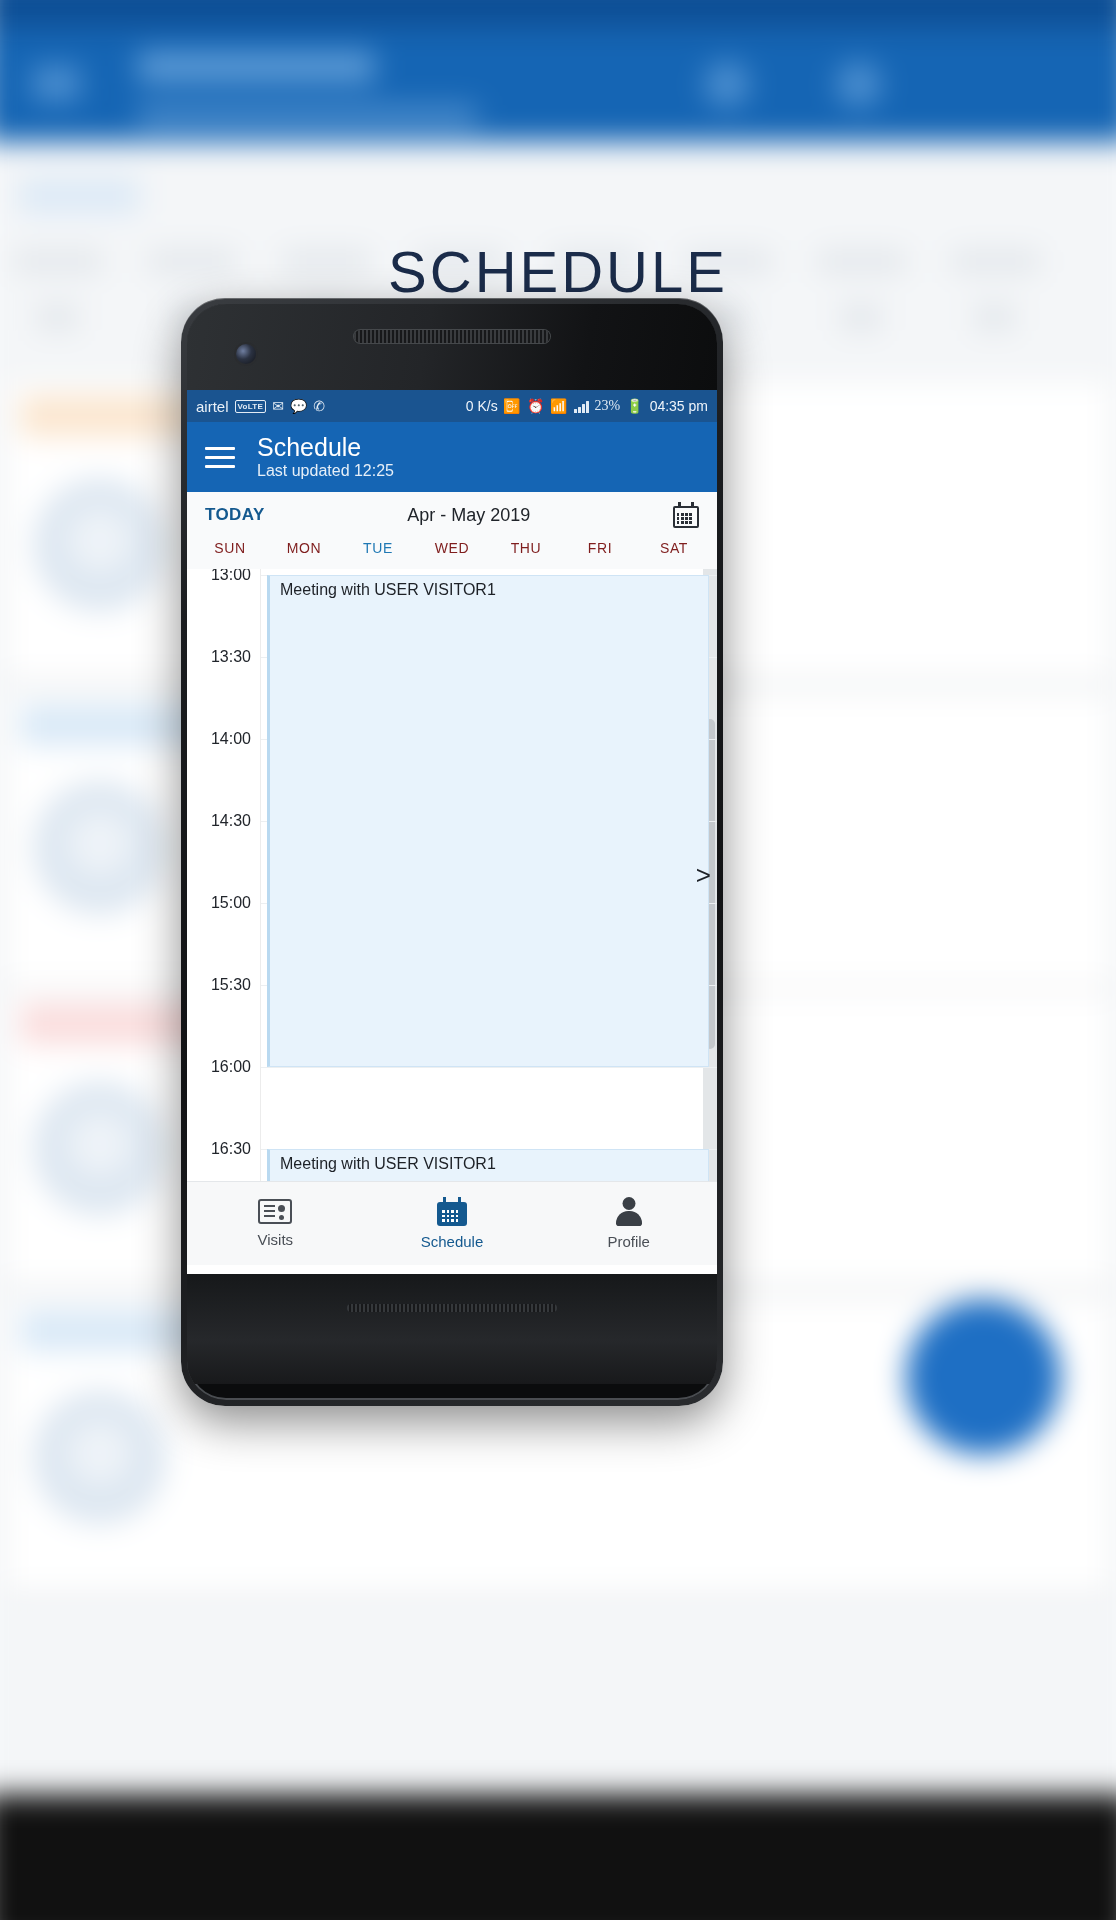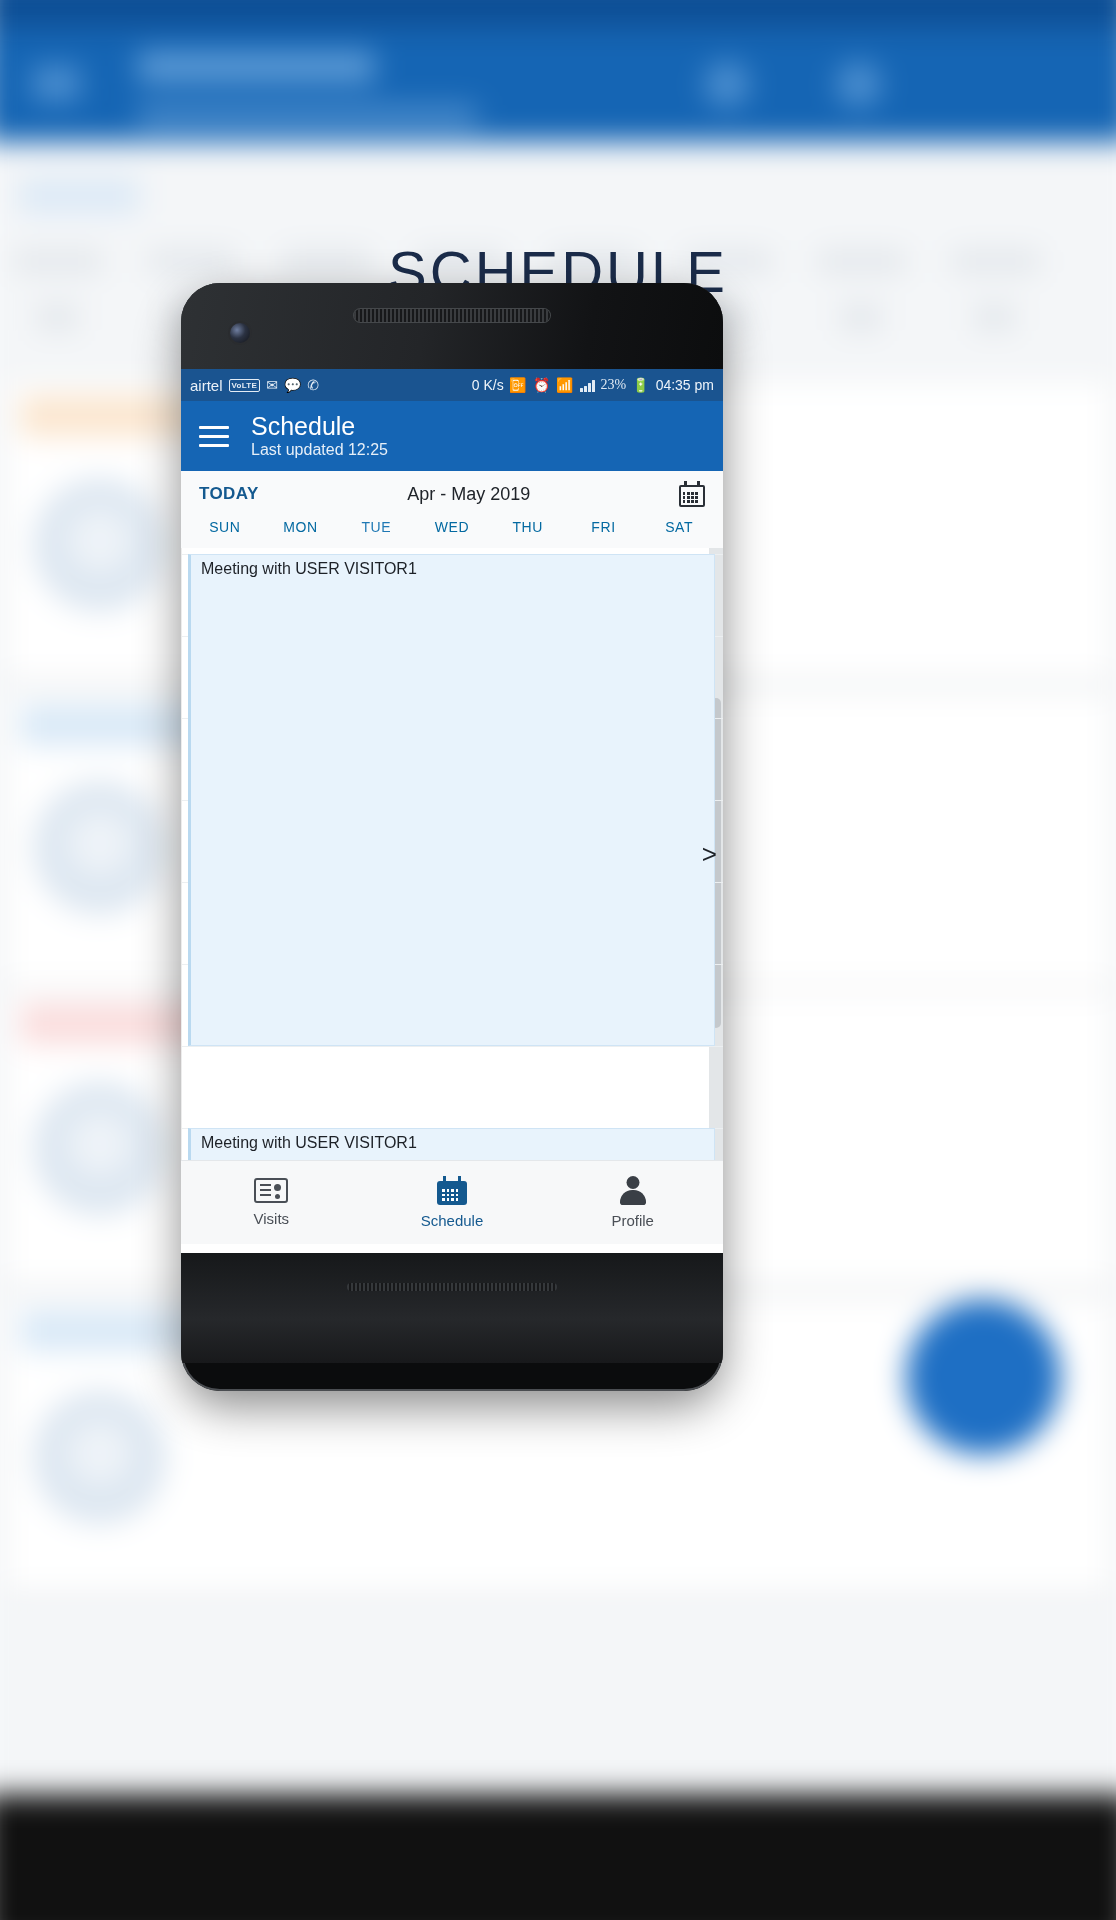--- a/index.html
+++ b/index.html
@@ -44,26 +44,26 @@
   .hero-title {
     position: absolute; left:0; right:0; top: 238px;
     text-align:center;
     font-size: 58px; letter-spacing: 3px;
     color:#1b2c4a; font-weight:400;
     font-family:"Liberation Sans", sans-serif;
   }
 
   
   .phone {
-    position:absolute; left:181px; top:283px;
+    position:absolute; left:181px; top:298px;
     width:542px; height:1108px;
     border-radius:44px;
     background: linear-gradient(160deg,#3a3d41 0%, #1b1d20 25%, #121315 60%, #2a2c2f 100%);
     box-shadow: 0 16px 46px rgba(0,0,0,.45), 0 1px 0 rgba(255,255,255,.25) inset;
-    padding: 0;
+    padding: 6px;
   }
   .phone-inner {
     position:relative; width:100%; height:100%;
     border-radius:39px;
     background:#0b0c0d;
     overflow:hidden;
     box-shadow: 0 0 0 2px #4a4d51 inset;
   }
   .phone-top {
     position:relative; height:86px; background:#1c1e20;
@@ -135,21 +135,21 @@
   .cal-icon .body { position:absolute; left:0; top:4px; width:26px; height:22px; border:2px solid #2a2f36; border-radius:2px; }
   .cal-icon .peg { position:absolute; top:0; width:3px; height:6px; background:#2a2f36; }
   .cal-icon .peg.l { left:5px; } .cal-icon .peg.r { right:5px; }
   .cal-icon .dots { position:absolute; left:4px; top:11px; width:18px; display:flex; flex-wrap:wrap; gap:1.6px; }
   .cal-icon .dots i { width:2.5px; height:2.5px; background:#2a2f36; display:block; }
 
   
   .week { background:#f9fafb; padding:0 6px 4px; }
   .week-row { display:flex; }
   .week-cell { flex:1; text-align:center; }
-  .dow { font-size:14px; color:#0369a1; letter-spacing:.6px; padding:2px 0 9px; }
+  .dow { font-size:14px; color:#7f1d1d; letter-spacing:.6px; padding:2px 0 9px; }
   .dow.active { color:#1f78b4; }
   .dnum { font-size:21px; color:#20242a; padding-bottom:7px; position:relative; display:inline-block; min-width:40px; }
   .dnum.active { color:#1f78b4; }
   .dnum.active::after {
     content:""; position:absolute; left:-4px; right:-4px; bottom:0; height:3px;
     background:#14598f; border-radius:2px;
   }
 
   
   .agenda { position:relative; height:612px; background:#fff; overflow:hidden; display:flex; }
@@ -360,20 +360,30 @@
               <div class="week-cell">
                 <div class="dow">FRI</div>
               </div>
               <div class="week-cell">
                 <div class="dow">SAT</div>
               </div>
             </div>
         </div>
 
         <div class="agenda">
+          <div class="gutter" id="time-gutter">
+              <div class="tlabel" style="top: 6px;">13:00</div>
+              <div class="tlabel" style="top: 88px;">13:30</div>
+              <div class="tlabel" style="top: 170px;">14:00</div>
+              <div class="tlabel" style="top: 252px;">14:30</div>
+              <div class="tlabel" style="top: 334px;">15:00</div>
+              <div class="tlabel" style="top: 416px;">15:30</div>
+              <div class="tlabel" style="top: 498px;">16:00</div>
+              <div class="tlabel" style="top: 580px;">16:30</div>
+            </div>
           <div class="slots" id="agenda-slots">
             <div class="scrollpad">
               <div class="scrollthumb" style="top:150px;height:330px;"></div>
             </div>
           <div class="hline" style="top: 6px;"></div>
               <div class="hline" style="top: 88px;"></div>
               <div class="hline" style="top: 170px;"></div>
               <div class="hline" style="top: 252px;"></div>
               <div class="hline" style="top: 334px;"></div>
               <div class="hline" style="top: 416px;"></div>

